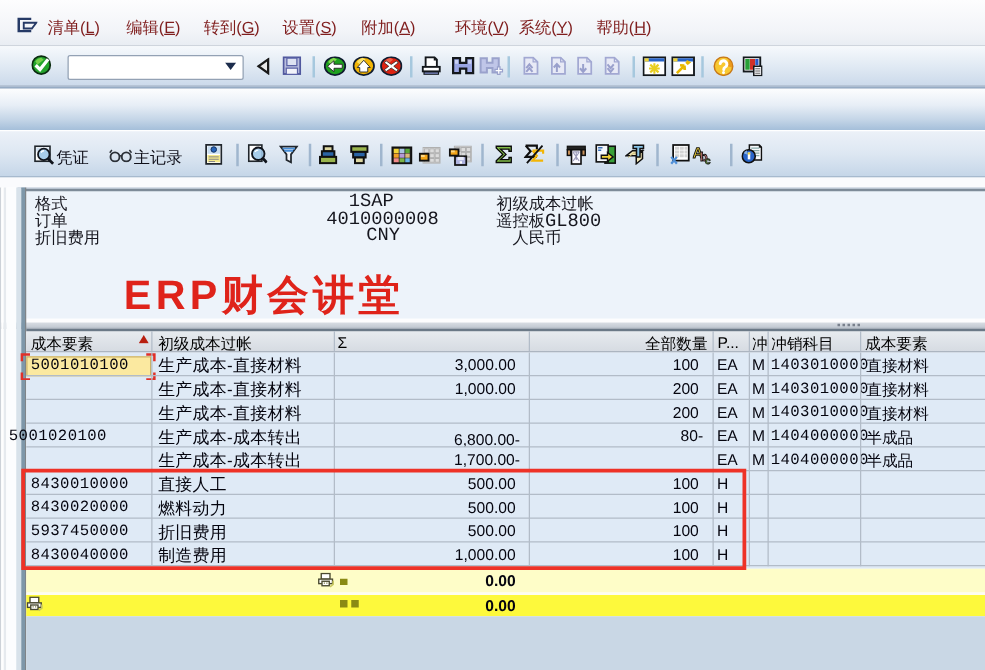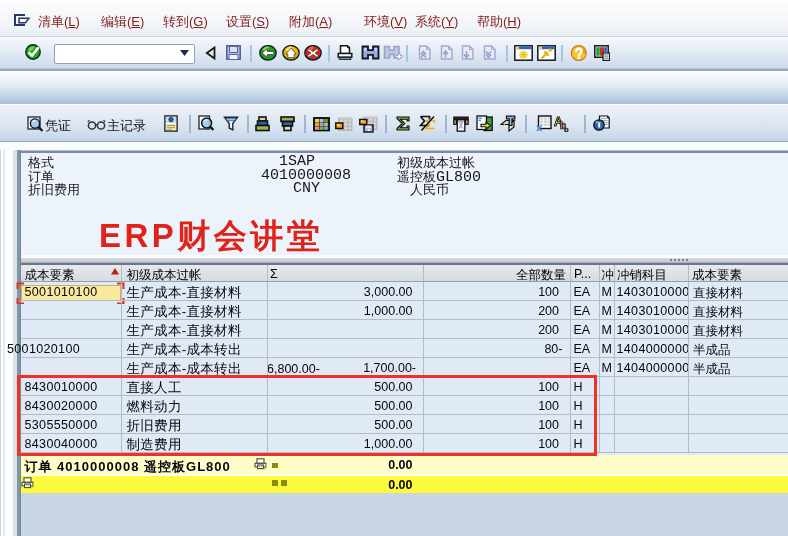--- a/index.html
+++ b/index.html
@@ -20,21 +20,21 @@
 .hl{position:absolute;font-size:13px;color:#16161e;white-space:pre;}
 .hm{position:absolute;font-size:15px;font-family:"Liberation Mono",monospace;color:#16161e;white-space:pre;}
 #wm{position:absolute;left:99px;top:213.5px;font-size:33px;font-weight:bold;color:#df231a;letter-spacing:3.5px;white-space:pre;}
 #split{position:absolute;left:0;top:255px;width:788px;height:8px;background:linear-gradient(#fdfdfe 0 37%,#d8dde3 38%,#c3cad3 85%,#9aa4b0);}
 .dot{position:absolute;top:259px;width:2px;height:2px;background:#78808c;}
 #thead{position:absolute;left:21px;top:263px;width:767px;height:19px;background:linear-gradient(#e7ebef,#d6dbe2);box-sizing:border-box;border-top:2px solid #6b7987;border-bottom:1px solid #94a0ad;}
 .hc{position:absolute;top:267px;font-size:12.5px;color:#000;white-space:pre;}
 #rows{position:absolute;left:21px;top:282px;width:767px;height:173px;background:#dfeaf6;}
 .rc{position:absolute;font-size:12.5px;color:#05050f;white-space:pre;}
 .cjk{font-size:13.5px;letter-spacing:0.3px;}
-.num{letter-spacing:0.35px;}
+.num{letter-spacing:0.35px;font-family:Liberation Mono, monospace;}
 .rsep{position:absolute;left:21px;width:767px;height:1px;background:#b2bcc8;}
 .vsep{position:absolute;width:1px;background:#b2bcc8;}
 .sep{position:absolute;top:45px;width:2px;height:17px;background:#a6c8de;}
 .asep{position:absolute;top:115px;width:2px;height:18px;background:#a0b6ce;}
 #sum1{position:absolute;left:21px;top:455px;width:767px;height:19px;background:#fefdc8;}
 #sumgap{position:absolute;left:21px;top:474px;width:767px;height:1.5px;background:#fdfdf2;}
 #sum2{position:absolute;left:21px;top:475.5px;width:767px;height:17.5px;background:#fdf93c;}
 #bottom{position:absolute;left:21px;top:493px;width:767px;height:43px;background:#c9d7e5;}
 .gut{position:absolute;top:150px;height:386px;}
 #redbox{position:absolute;left:16.5px;top:374.5px;width:574px;height:75px;border:3px solid #ee3227;}
@@ -384,21 +384,21 @@
 <span class="rc num" style="left:616.5px;top:303.5px">1403010000</span>
 <span class="rc" style="left:693px;top:303.5px">直接材料</span>
 <span class="rc cjk" style="left:126.5px;top:322px">生产成本-直接材料</span>
 <span class="rc" style="left:423px;top:322.5px;width:139.5px;text-align:right">200 </span>
 <span class="rc" style="left:573.5px;top:322.5px">EA</span>
 <span class="rc" style="left:601.5px;top:322.5px">M</span>
 <span class="rc num" style="left:616.5px;top:322.5px">1403010000</span>
 <span class="rc" style="left:693px;top:322.5px">直接材料</span>
 <span class="rc num" style="left:7px;top:341.5px">5001020100</span>
 <span class="rc cjk" style="left:126.5px;top:341px">生产成本-成本转出</span>
-<span class="rc" style="left:267px;top:362px;width:149px;">6,800.00-</span>
+<span class="rc" style="left:267px;top:345px;width:149px;text-align:right">6,800.00-</span>
 <span class="rc" style="left:423px;top:341.5px;width:139.5px;text-align:right">80-</span>
 <span class="rc" style="left:573.5px;top:341.5px">EA</span>
 <span class="rc" style="left:601.5px;top:341.5px">M</span>
 <span class="rc num" style="left:616.5px;top:341.5px">1404000000</span>
 <span class="rc" style="left:693px;top:341.5px">半成品</span>
 <span class="rc cjk" style="left:126.5px;top:360px">生产成本-成本转出</span>
 <span class="rc" style="left:267px;top:360.5px;width:149px;text-align:right">1,700.00-</span>
 <span class="rc" style="left:573.5px;top:360.5px">EA</span>
 <span class="rc" style="left:601.5px;top:360.5px">M</span>
 <span class="rc num" style="left:616.5px;top:360.5px">1404000000</span>
@@ -406,21 +406,21 @@
 <span class="rc num" style="left:24.5px;top:379.5px">8430010000</span>
 <span class="rc cjk" style="left:126.5px;top:379px">直接人工</span>
 <span class="rc" style="left:267px;top:379.5px;width:149px;text-align:right">500.00 </span>
 <span class="rc" style="left:423px;top:379.5px;width:139.5px;text-align:right">100 </span>
 <span class="rc" style="left:573.5px;top:379.5px">H</span>
 <span class="rc num" style="left:24.5px;top:398.5px">8430020000</span>
 <span class="rc cjk" style="left:126.5px;top:398px">燃料动力</span>
 <span class="rc" style="left:267px;top:398.5px;width:149px;text-align:right">500.00 </span>
 <span class="rc" style="left:423px;top:398.5px;width:139.5px;text-align:right">100 </span>
 <span class="rc" style="left:573.5px;top:398.5px">H</span>
-<span class="rc num" style="left:24.5px;top:417.5px">5305550000</span>
+<span class="rc num" style="left:24.5px;top:417.5px">5937450000</span>
 <span class="rc cjk" style="left:126.5px;top:417px">折旧费用</span>
 <span class="rc" style="left:267px;top:417.5px;width:149px;text-align:right">500.00 </span>
 <span class="rc" style="left:423px;top:417.5px;width:139.5px;text-align:right">100 </span>
 <span class="rc" style="left:573.5px;top:417.5px">H</span>
 <span class="rc num" style="left:24.5px;top:436.5px">8430040000</span>
 <span class="rc cjk" style="left:126.5px;top:436px">制造费用</span>
 <span class="rc" style="left:267px;top:436.5px;width:149px;text-align:right">1,000.00 </span>
 <span class="rc" style="left:423px;top:436.5px;width:139.5px;text-align:right">100 </span>
 <span class="rc" style="left:573.5px;top:436.5px">H</span>
 <div class="rsep" style="top:300px"></div>
@@ -436,21 +436,20 @@
 <div class="vsep" style="left:267px;top:282px;height:171px"></div>
 <div class="vsep" style="left:423px;top:282px;height:171px"></div>
 <div class="vsep" style="left:570px;top:282px;height:171px"></div>
 <div class="vsep" style="left:599px;top:282px;height:171px"></div>
 <div class="vsep" style="left:614px;top:282px;height:171px"></div>
 <div class="vsep" style="left:688px;top:282px;height:171px"></div>
 <div id="sum1"></div>
 <div id="sumgap"></div>
 <div id="sum2"></div>
 <div id="bottom"></div>
-<span class="rc bold" style="left:24.5px;top:457.5px;font-size:13px;letter-spacing:1px">订单 4010000008 遥控板GL800</span>
 <svg class="a" style="left:254px;top:458px;" width="14" height="13" viewBox="0 0 14 13">
       <rect x="3" y="0.8" width="7" height="4.5" fill="#fff" stroke="#4a4a30" stroke-width="1.1"></rect>
       <rect x="1" y="5.3" width="11" height="3.6" fill="#fff" stroke="#4a4a30" stroke-width="1.1"></rect>
       <rect x="3.6" y="7" width="5.8" height="3.6" fill="#fff" stroke="#4a4a30" stroke-width="1.1"></rect>
       <path d="M5 8.4 l1 0 M7 8.4 l1 0" stroke="#888850" stroke-width="1"></path>
       <path d="M12.5 6.5 L12.5 9.5 L10 11.5" stroke="#c8c860" stroke-width="1.3" fill="none"></path>
     </svg>
 <div class="sq" style="left:272px;top:462.5px"></div>
 <span class="rc bold" style="left:267px;top:458px;width:149px;text-align:right">0.00 </span>
 <svg class="a" style="left:21px;top:477px;" width="14" height="13" viewBox="0 0 14 13">

